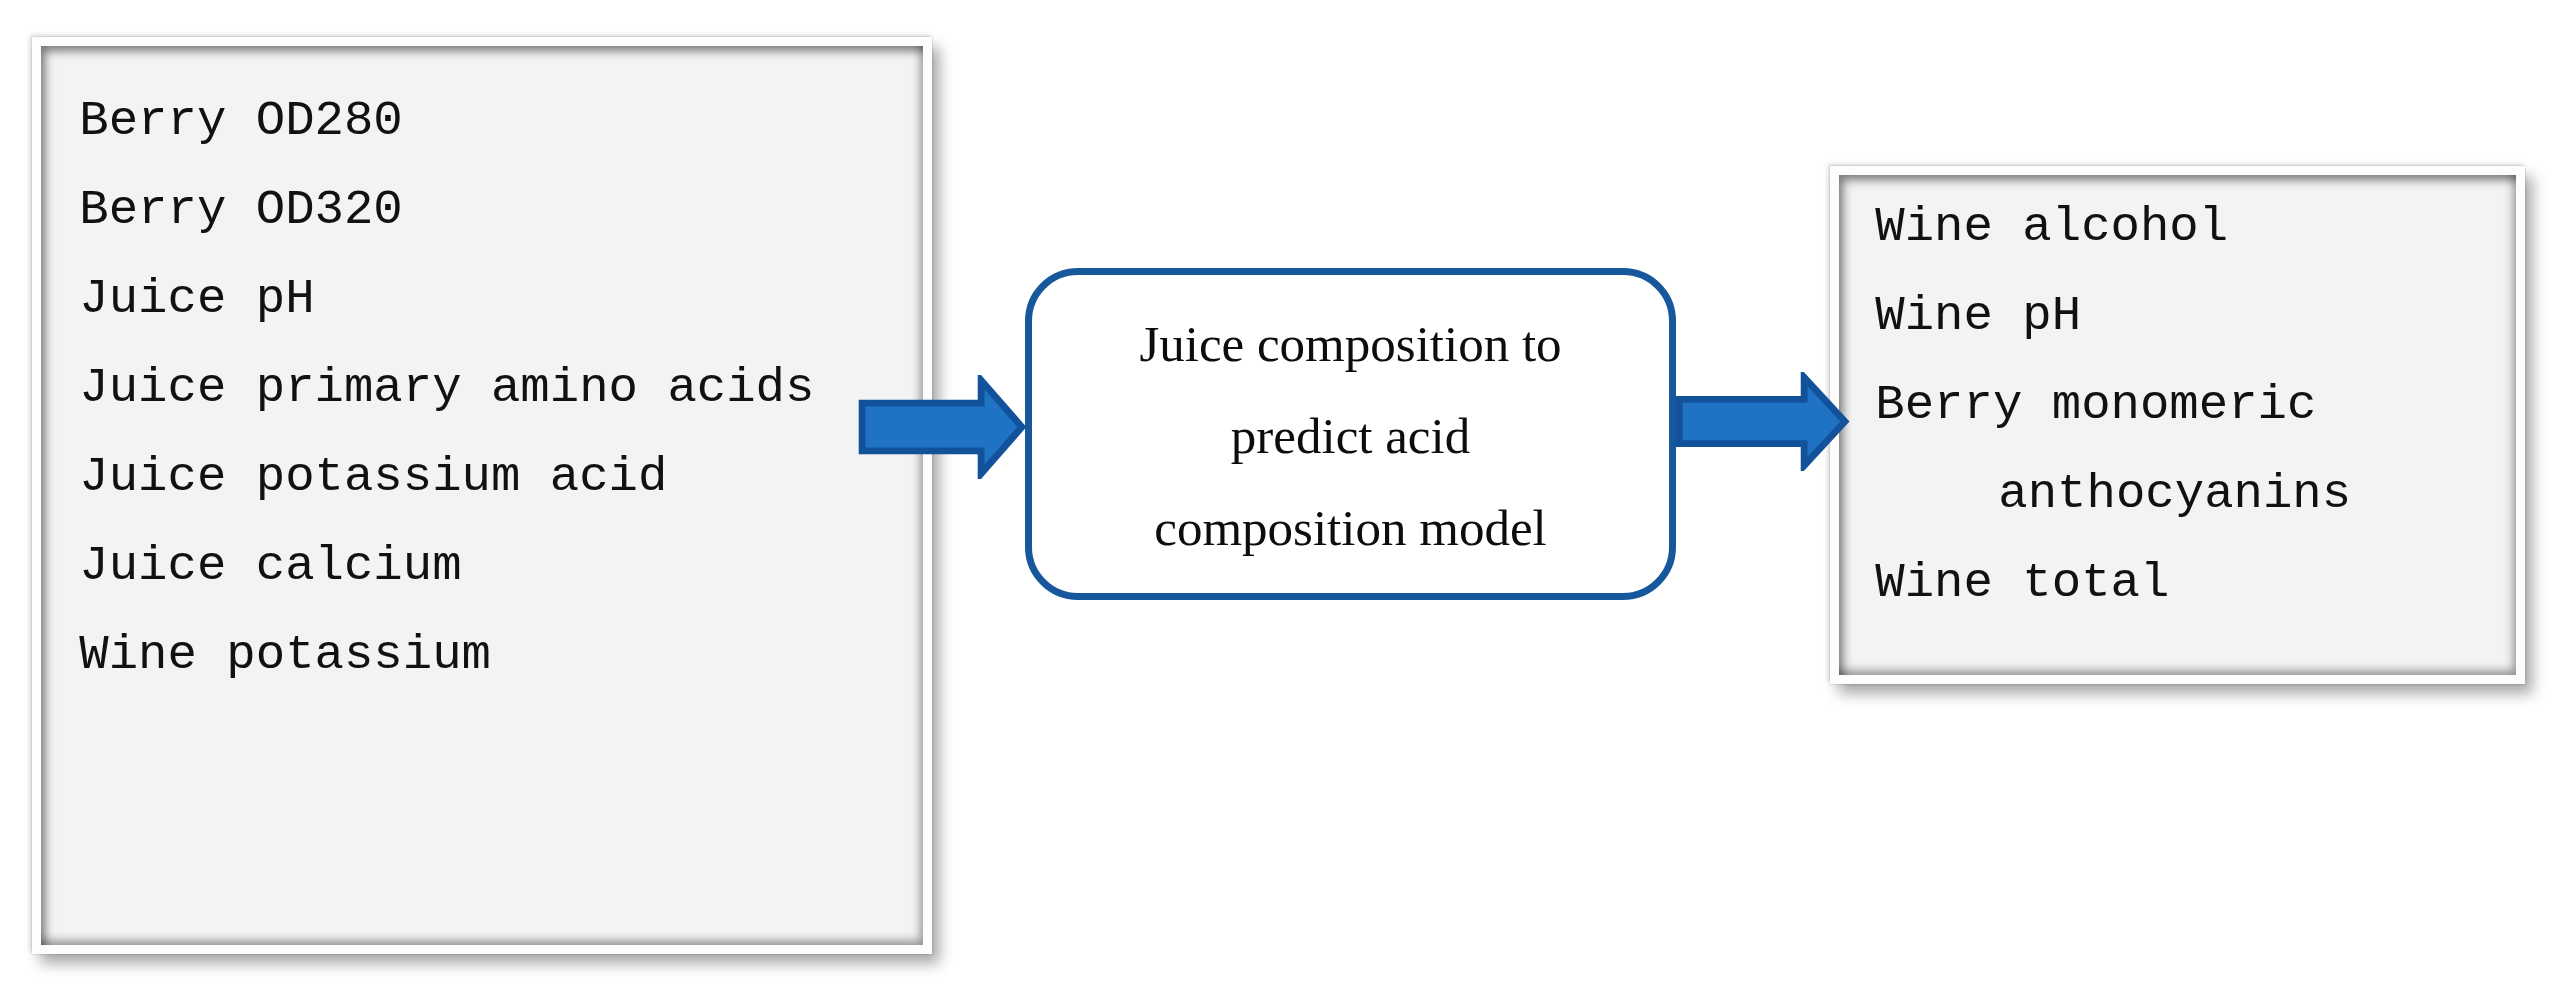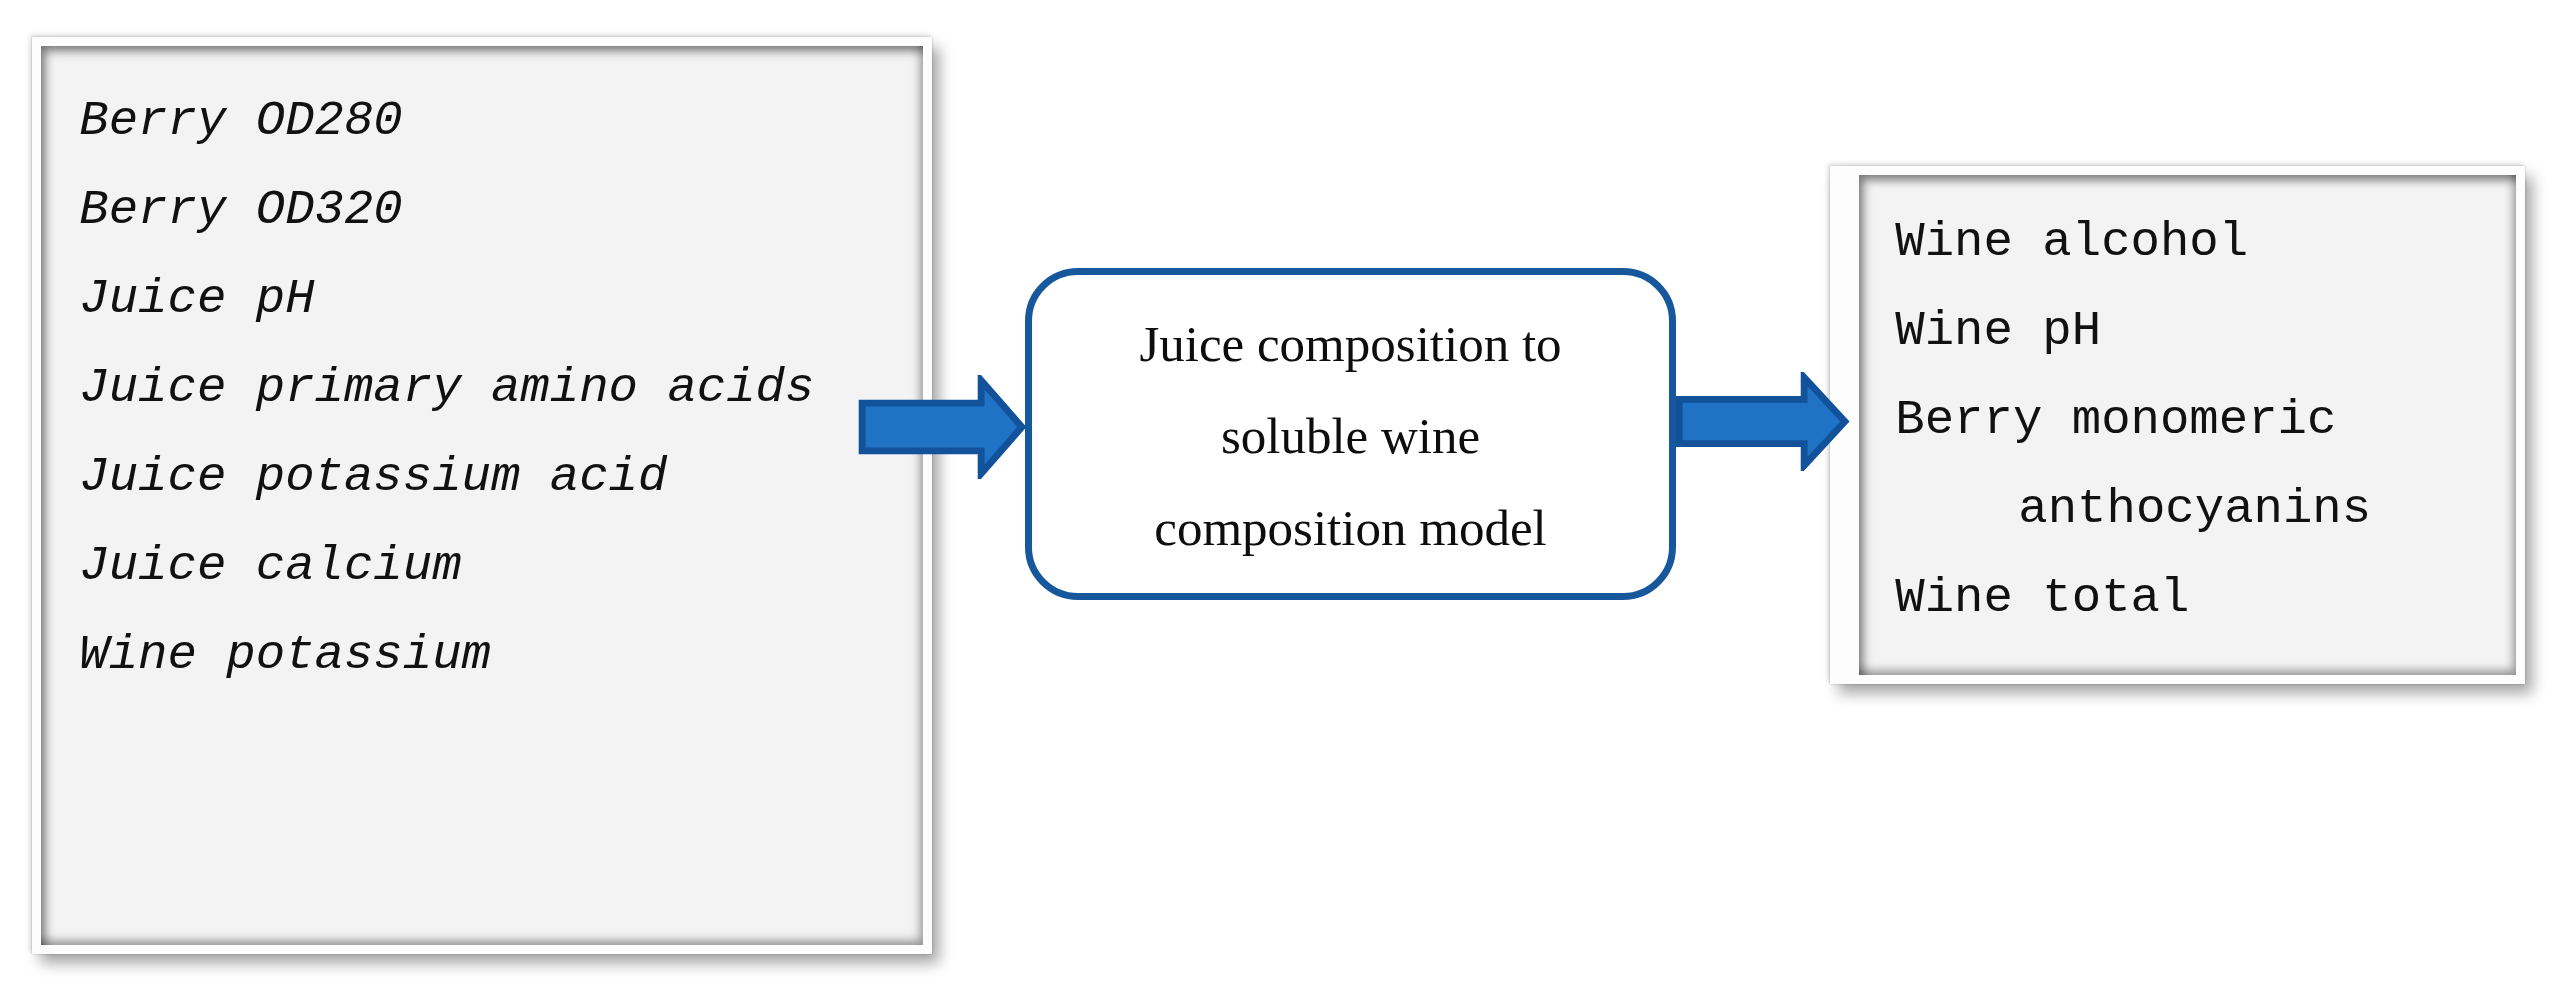--- a/index.html
+++ b/index.html
@@ -28,24 +28,24 @@
     z-index:1;
   }
   .panel-inner{
     height:100%;
     background:var(--panel-bg);
     overflow:hidden;
     box-shadow:
       inset 7.6px 8.5px 9.3px -3.4px rgba(0,0,0,0.50),
       inset -6px -7.6px 9.3px -3.4px rgba(0,0,0,0.40);
   }
-  .inputs-panel{left:32px;top:37px;width:900px;height:917px;font-style:italic;}
+  .inputs-panel{left:32px;top:37px;width:900px;height:917px;}
   .inputs-panel .panel-inner{padding:31px 15.3px 0 38px;}
   .outputs-panel{left:1830px;top:166px;width:695px;height:518px;}
-  .outputs-panel .panel-inner{padding:23px 12px 0 36px;margin-left:20px;}
+  .outputs-panel .panel-inner{padding:8px 12px 0 36px;}
 
   .mono-line{
     font-family:"Liberation Mono","DejaVu Sans Mono",monospace;
     font-size:49px;
     line-height:89px;
     color:var(--text-color);
     white-space:pre;
   }
   .mono-line.indent{padding-left:123px;}
 
@@ -97,21 +97,21 @@
       <div class="mono-line">Wine potassium</div>
     </div>
   </div>
 
   <svg class="arrow arrow-1" width="170" height="104" viewBox="0 0 200 122">
     <polygon points="6,33 146,33 146,6 194,61 146,116 146,89 6,89"></polygon>
   </svg>
 
   <div class="model-box">
     <div class="model-line">Juice composition to</div>
-    <div class="model-line">soluble wine</div>
+    <div class="model-line">predict acid</div>
     <div class="model-line">composition model</div>
   </div>
 
   <svg class="arrow arrow-2" width="175" height="99" viewBox="0 0 206 116">
     <polygon points="5,32 152,32 152,6 200,58 152,110 152,84 5,84"></polygon>
   </svg>
 
   <div class="panel outputs-panel">
     <div class="panel-inner">
       <div class="mono-line">Wine alcohol</div>

